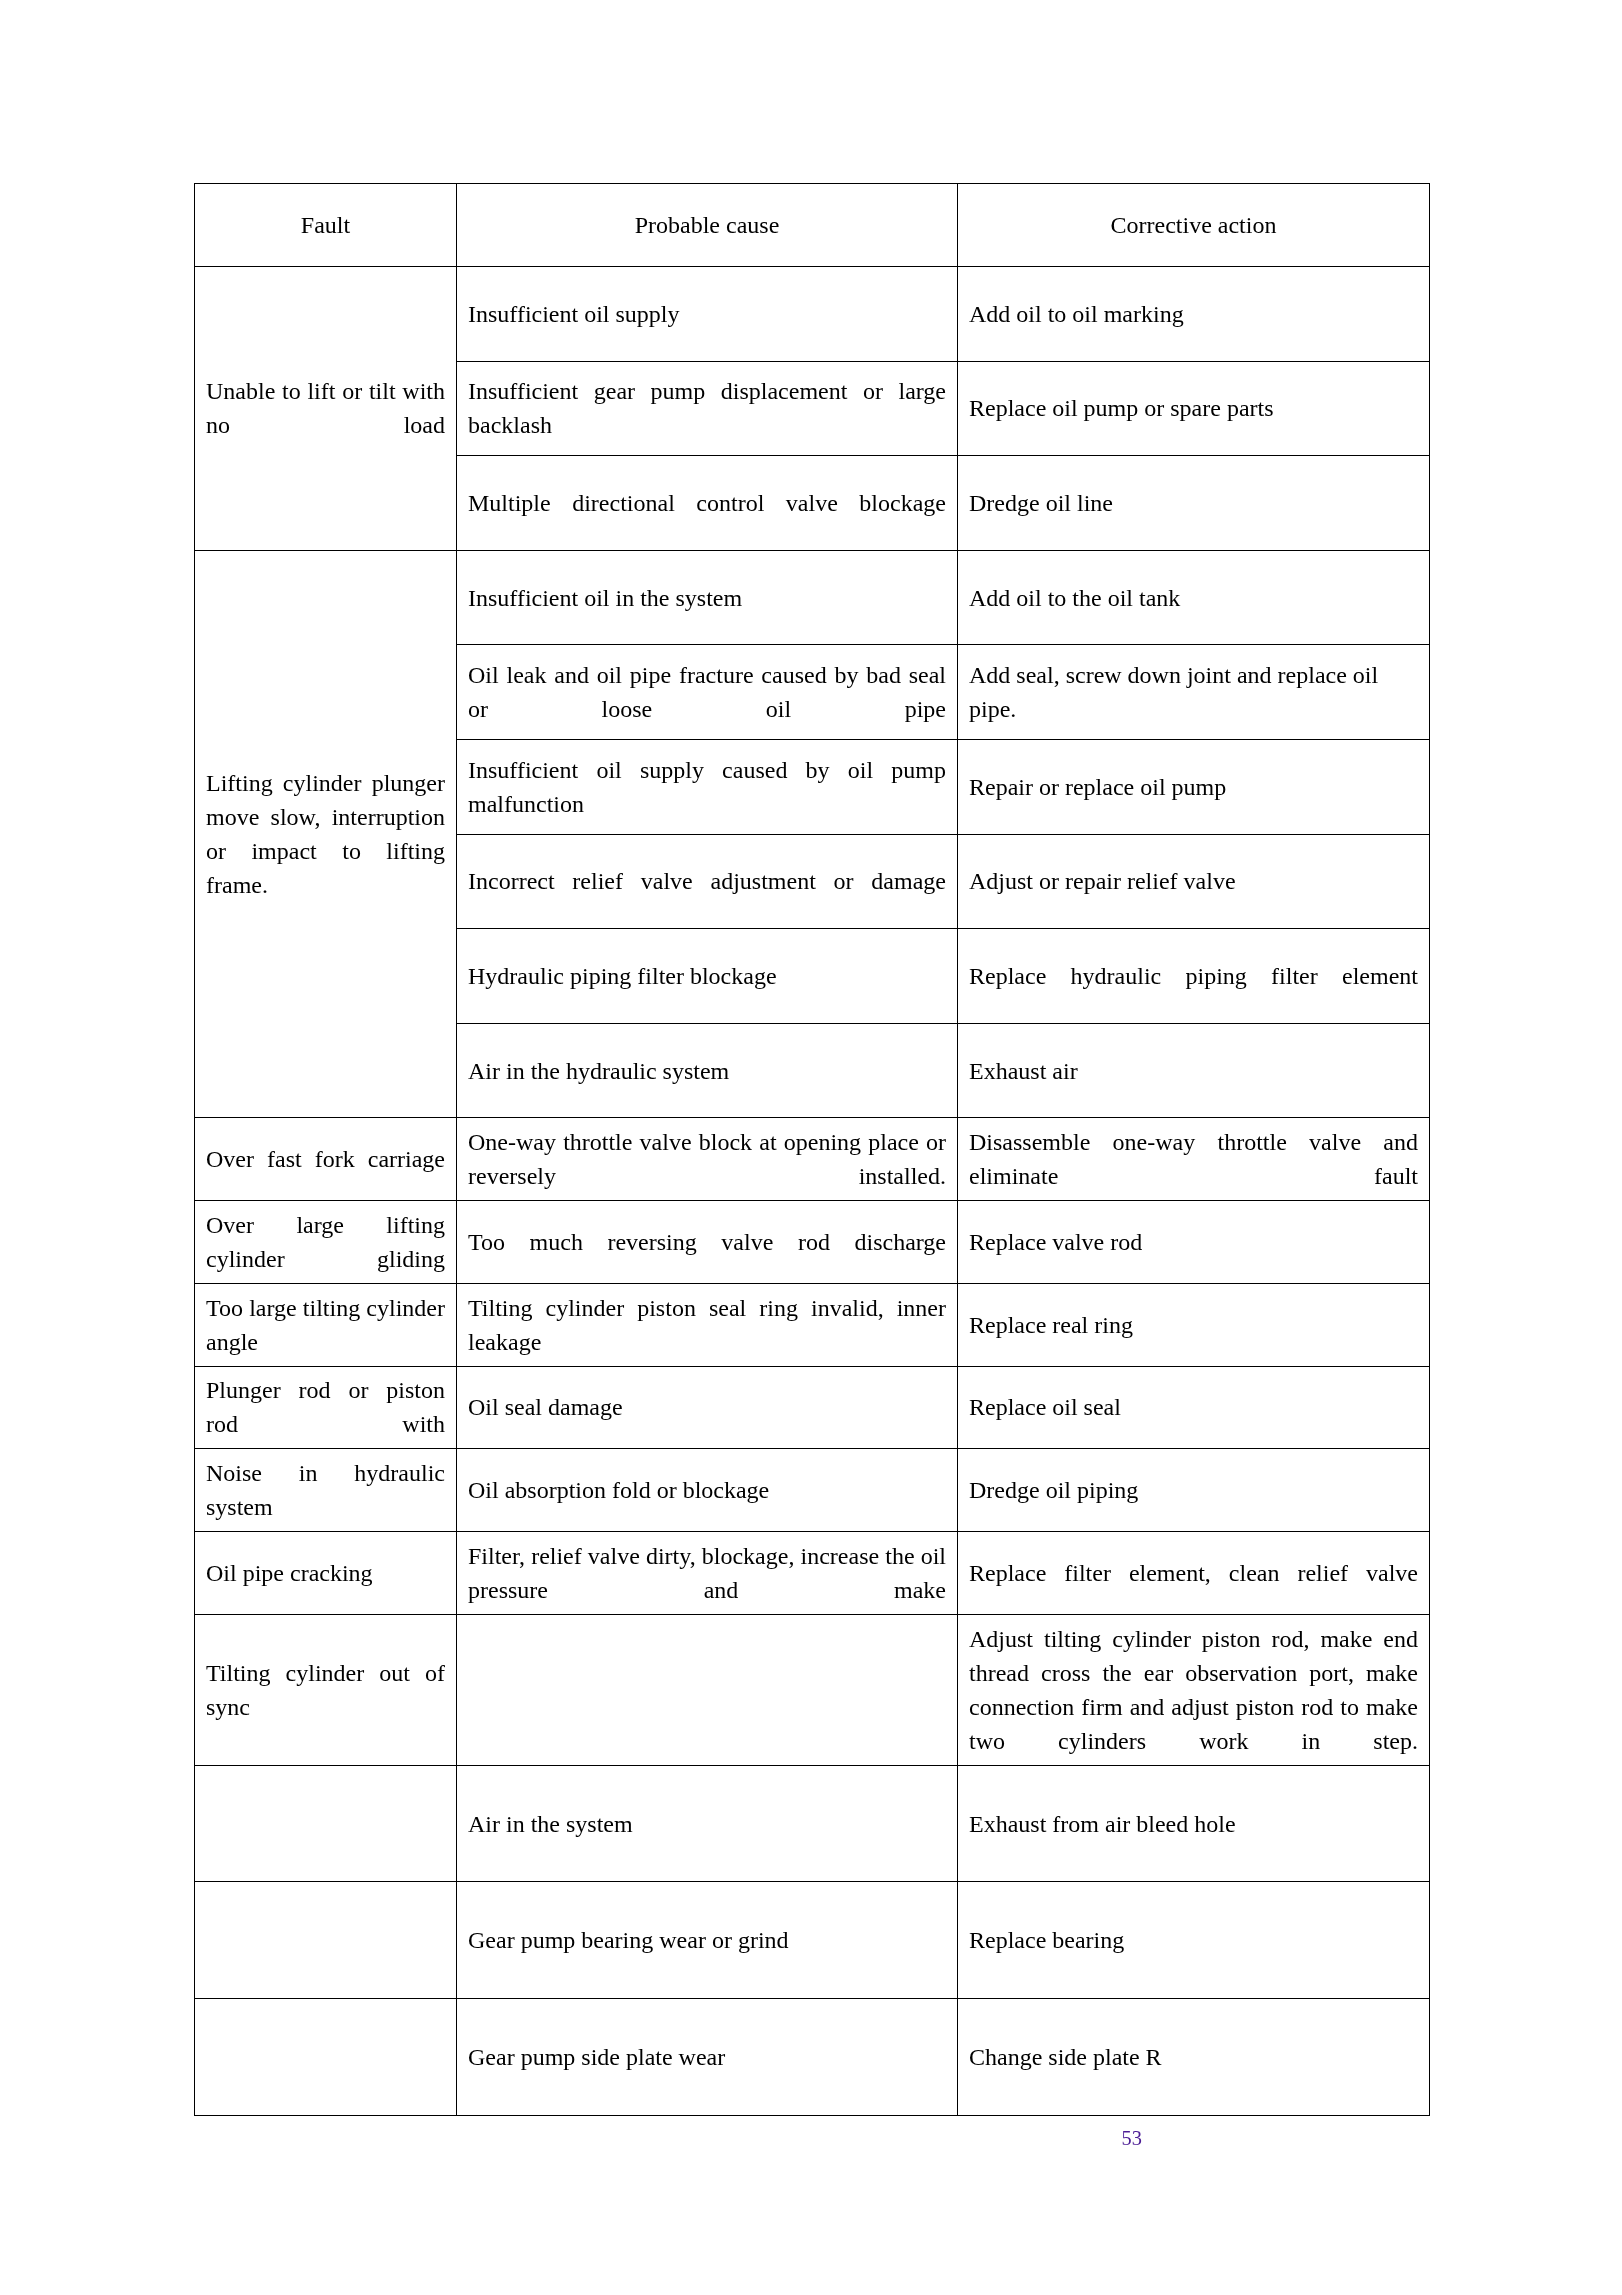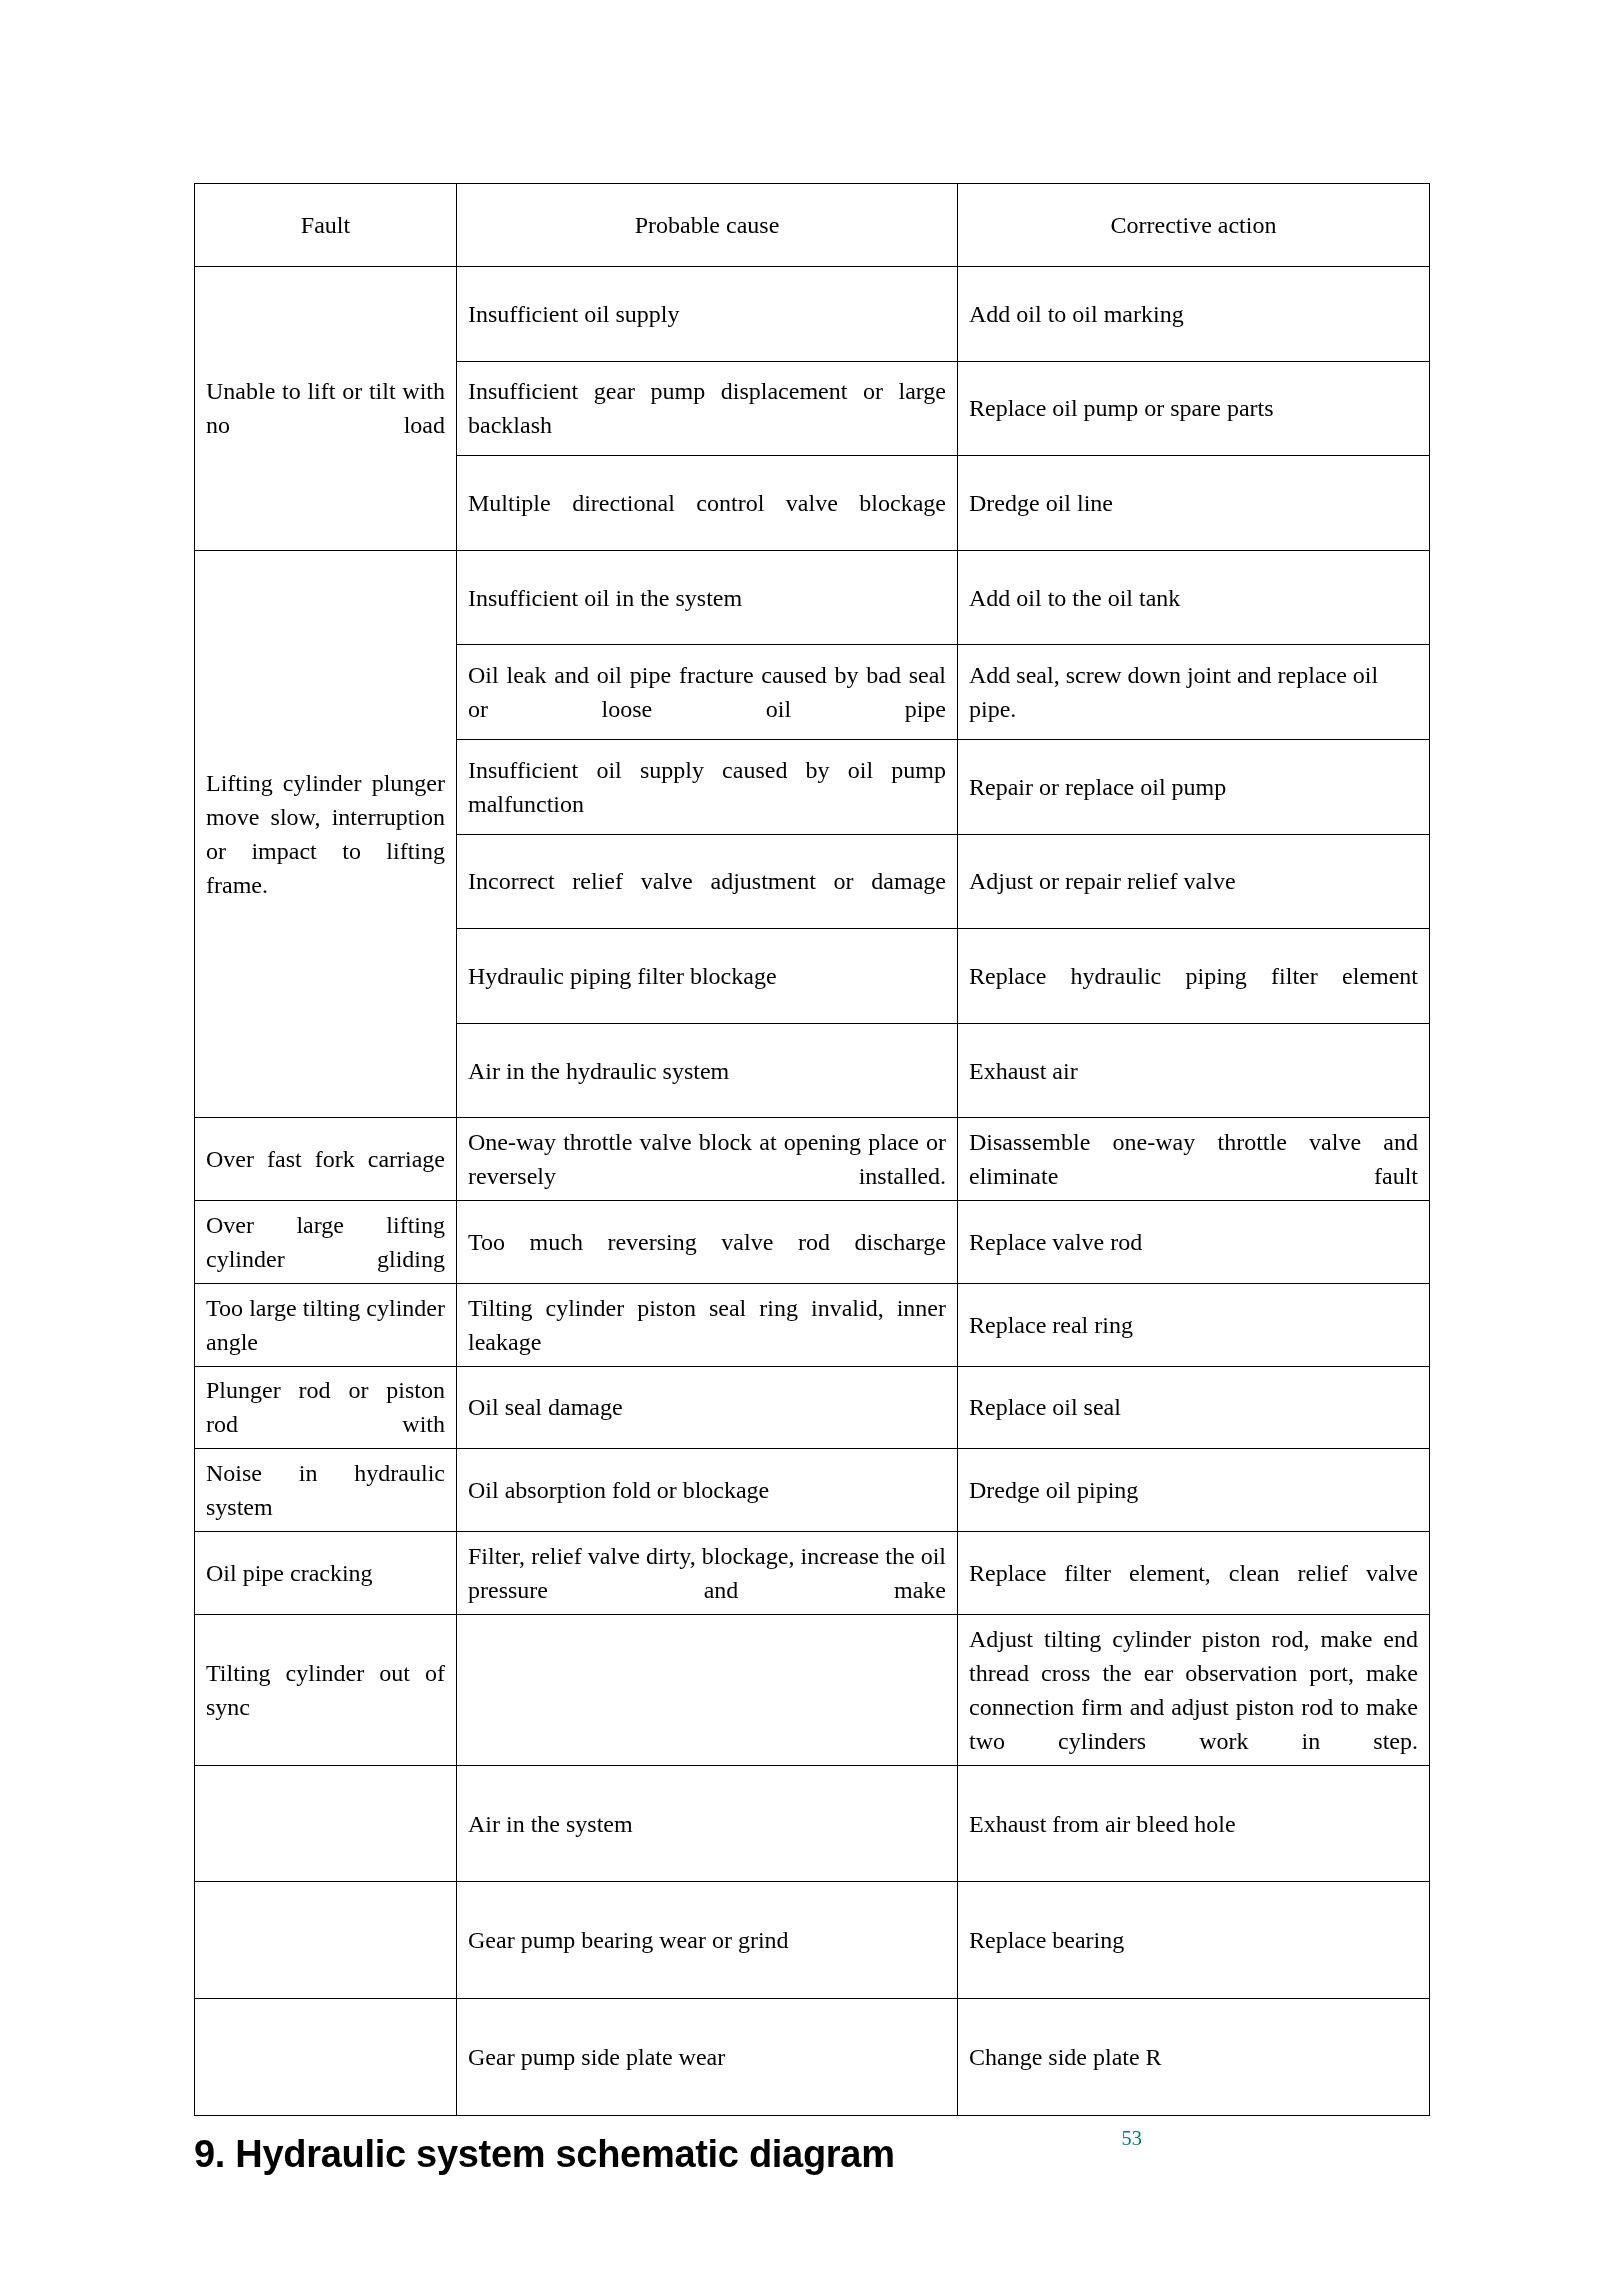--- a/index.html
+++ b/index.html
@@ -117,21 +117,21 @@
   .page-number {
     position: absolute;
     left: 0;
     top: 2127px;
     width: 1334px;
     text-align: right;
     padding-right: 192px;
     box-sizing: border-box;
     font-family: "Liberation Serif", "DejaVu Serif", serif;
     font-size: 20.4px;
-    color: #0f766e;
+    color: #4c1d95;
   }
 </style>
 </head>
 <body>
 
 <div class="page">
   <div class="content">
 
 
     <table class="fault-table">
@@ -245,19 +245,18 @@
 
         <tr class="r-xtall">
           <td class="empty-cell"></td>
           <td class="nostretch">Gear pump side plate wear</td>
           <td class="nostretch">Change side plate R</td>
         </tr>
 
       </tbody>
     </table>
 
-    <h1 class="section-heading-bottom">9. Hydraulic system schematic diagram</h1>
 
   </div>
 
   <div class="page-number">53</div>
 </div>
 
 
 </body></html>

